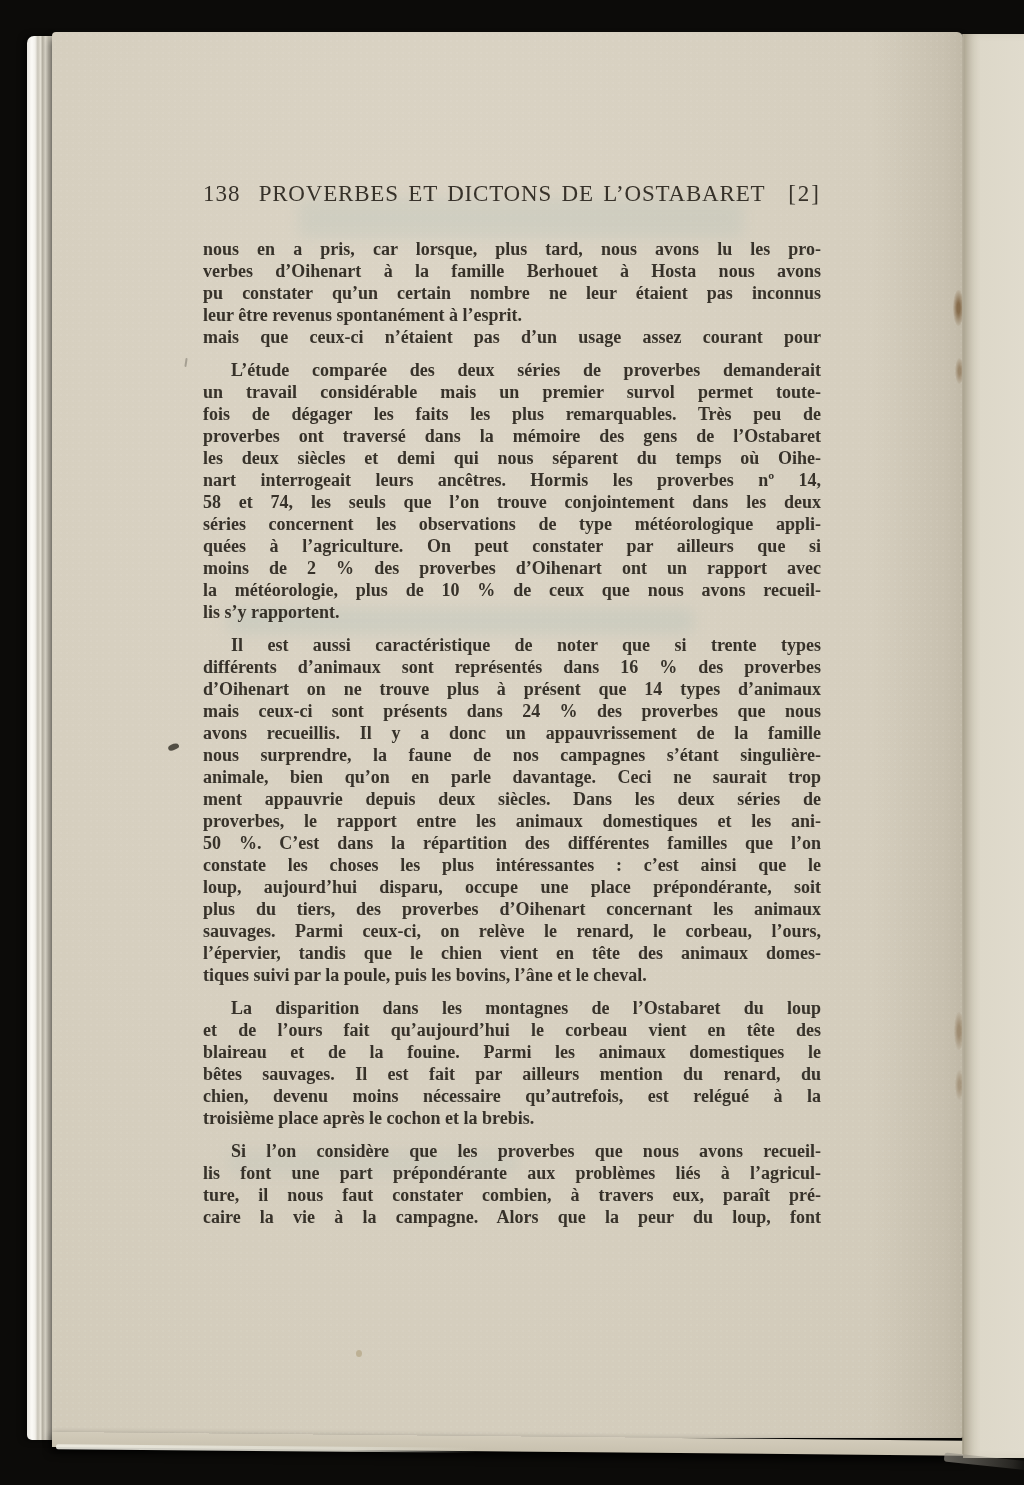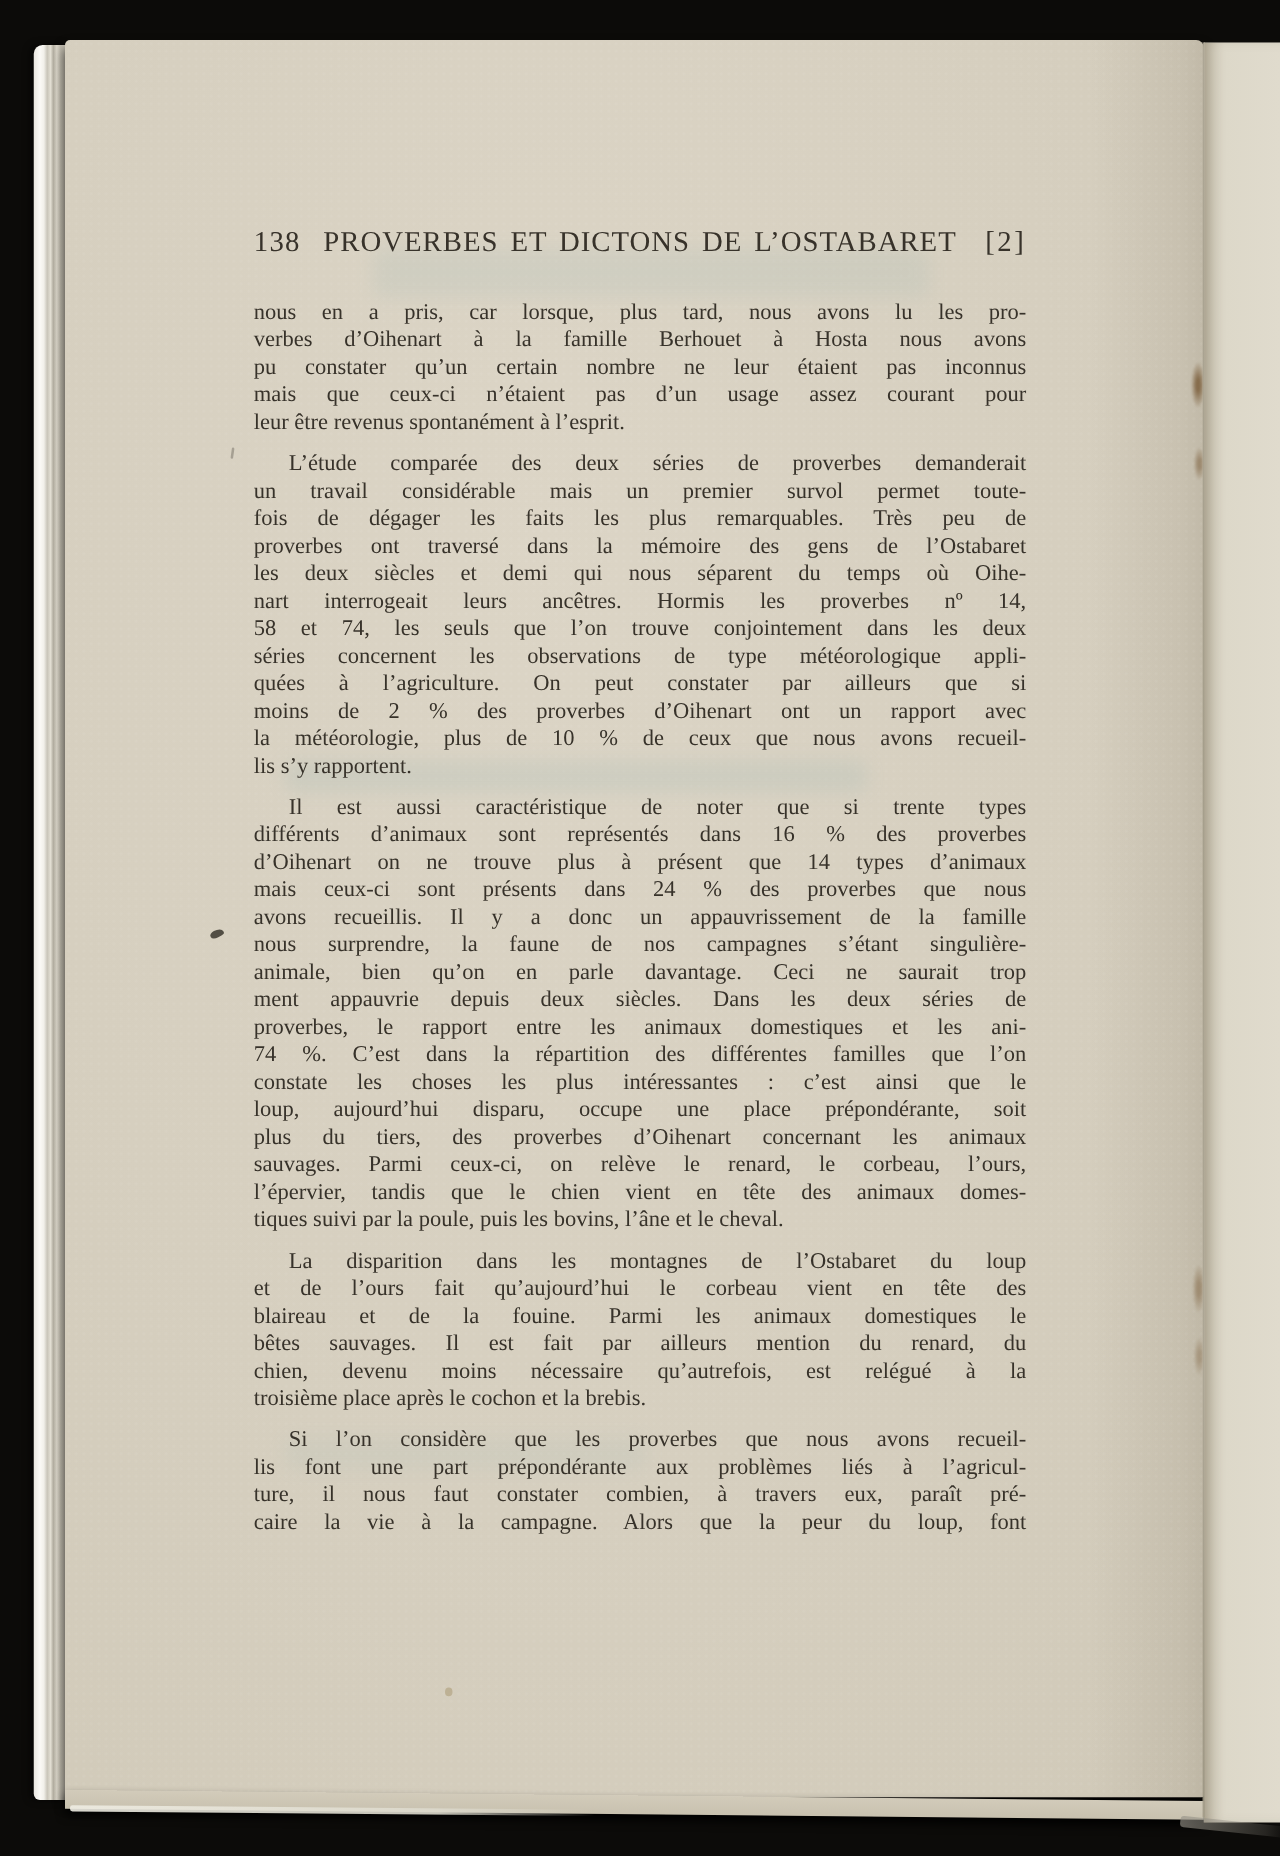--- a/index.html
+++ b/index.html
@@ -115,21 +115,21 @@
     position: absolute; left: 50%; top: 0; transform: translateX(-50%);
     white-space: nowrap; letter-spacing: 0.8px; word-spacing: 3px;
   }
   .page-header .column-number { position: absolute; right: 0; top: 0; letter-spacing: 2px; }
 
   .paragraph { margin: 0 0 11px 0; }
   .paragraph:last-child { margin-bottom: 12px; }
   .line {
     height: 22px; line-height: 22px; font-size: 18px;
     text-align: justify; text-align-last: justify;
-    white-space: nowrap; overflow: visible;
+    white-space: nowrap; overflow: visible; font-weight: bold;
   }
   .paragraph.indented .line.first { padding-left: 28px; }
   .line.para-end { text-align-last: left; }
 </style>
 </head>
 <body>
 
 <div class="scene">
 
   <div class="page-stack"></div>
@@ -154,22 +154,22 @@
       <div class="page-header">
         <span class="page-number">138</span>
         <span class="running-title">PROVERBES ET DICTONS DE L’OSTABARET</span>
         <span class="column-number">[2]</span>
       </div>
       <div id="text-body">
           <div class="paragraph">
             <div class="line first">nous en a pris, car lorsque, plus tard, nous avons lu les pro-</div>
             <div class="line">verbes d’Oihenart à la famille Berhouet à Hosta nous avons</div>
             <div class="line">pu constater qu’un certain nombre ne leur étaient pas inconnus</div>
+            <div class="line para-end">leur être revenus spontanément à l’esprit.</div>
             <div class="line">mais que ceux-ci n’étaient pas d’un usage assez courant pour</div>
-            <div class="line para-end">leur être revenus spontanément à l’esprit.</div>
           </div>
           <div class="paragraph indented">
             <div class="line first">L’étude comparée des deux séries de proverbes demanderait</div>
             <div class="line">un travail considérable mais un premier survol permet toute-</div>
             <div class="line">fois de dégager les faits les plus remarquables. Très peu de</div>
             <div class="line">proverbes ont traversé dans la mémoire des gens de l’Ostabaret</div>
             <div class="line">les deux siècles et demi qui nous séparent du temps où Oihe-</div>
             <div class="line">nart interrogeait leurs ancêtres. Hormis les proverbes nº 14,</div>
             <div class="line">58 et 74, les seuls que l’on trouve conjointement dans les deux</div>
             <div class="line">séries concernent les observations de type météorologique appli-</div>
@@ -181,21 +181,21 @@
           <div class="paragraph indented">
             <div class="line first">Il est aussi caractéristique de noter que si trente types</div>
             <div class="line">différents d’animaux sont représentés dans 16 % des proverbes</div>
             <div class="line">d’Oihenart on ne trouve plus à présent que 14 types d’animaux</div>
             <div class="line">mais ceux-ci sont présents dans 24 % des proverbes que nous</div>
             <div class="line">avons recueillis. Il y a donc un appauvrissement de la famille</div>
             <div class="line">nous surprendre, la faune de nos campagnes s’étant singulière-</div>
             <div class="line">animale, bien qu’on en parle davantage. Ceci ne saurait trop</div>
             <div class="line">ment appauvrie depuis deux siècles. Dans les deux séries de</div>
             <div class="line">proverbes, le rapport entre les animaux domestiques et les ani-</div>
-            <div class="line">74 %. C’est dans la répartition des différentes familles que l’on</div>
+            <div class="line">50 %. C’est dans la répartition des différentes familles que l’on</div>
             <div class="line">constate les choses les plus intéressantes : c’est ainsi que le</div>
             <div class="line">loup, aujourd’hui disparu, occupe une place prépondérante, soit</div>
             <div class="line">plus du tiers, des proverbes d’Oihenart concernant les animaux</div>
             <div class="line">sauvages. Parmi ceux-ci, on relève le renard, le corbeau, l’ours,</div>
             <div class="line">l’épervier, tandis que le chien vient en tête des animaux domes-</div>
             <div class="line para-end">tiques suivi par la poule, puis les bovins, l’âne et le cheval.</div>
           </div>
           <div class="paragraph indented">
             <div class="line first">La disparition dans les montagnes de l’Ostabaret du loup</div>
             <div class="line">et de l’ours fait qu’aujourd’hui le corbeau vient en tête des</div>

